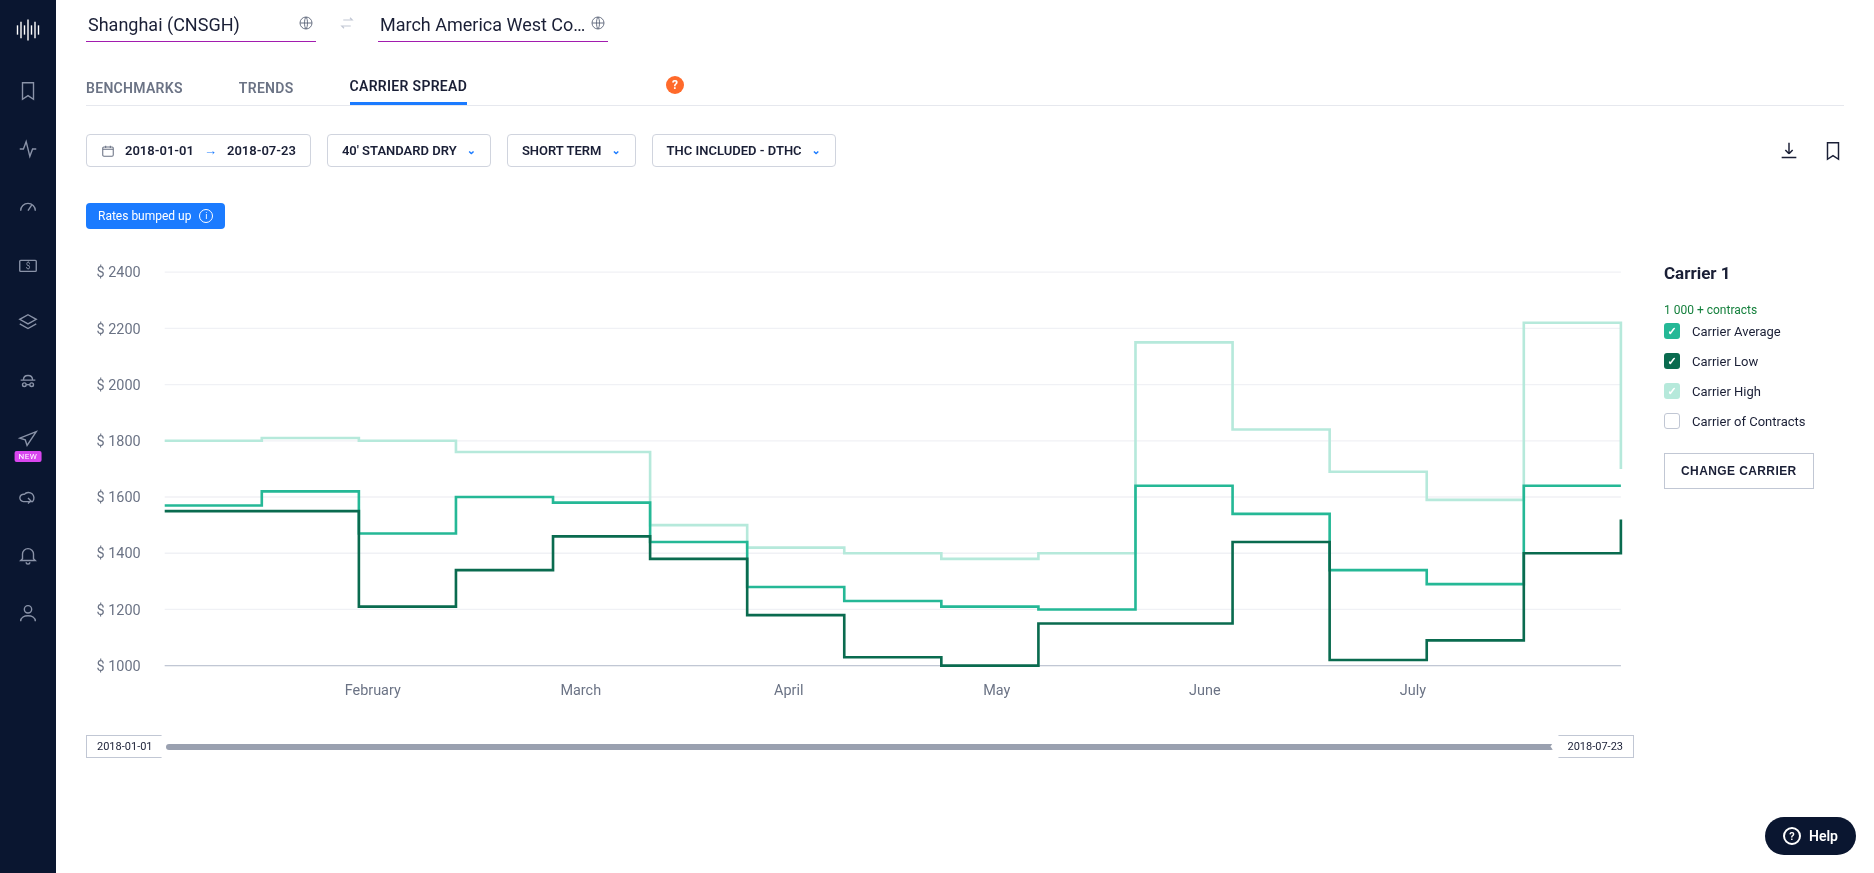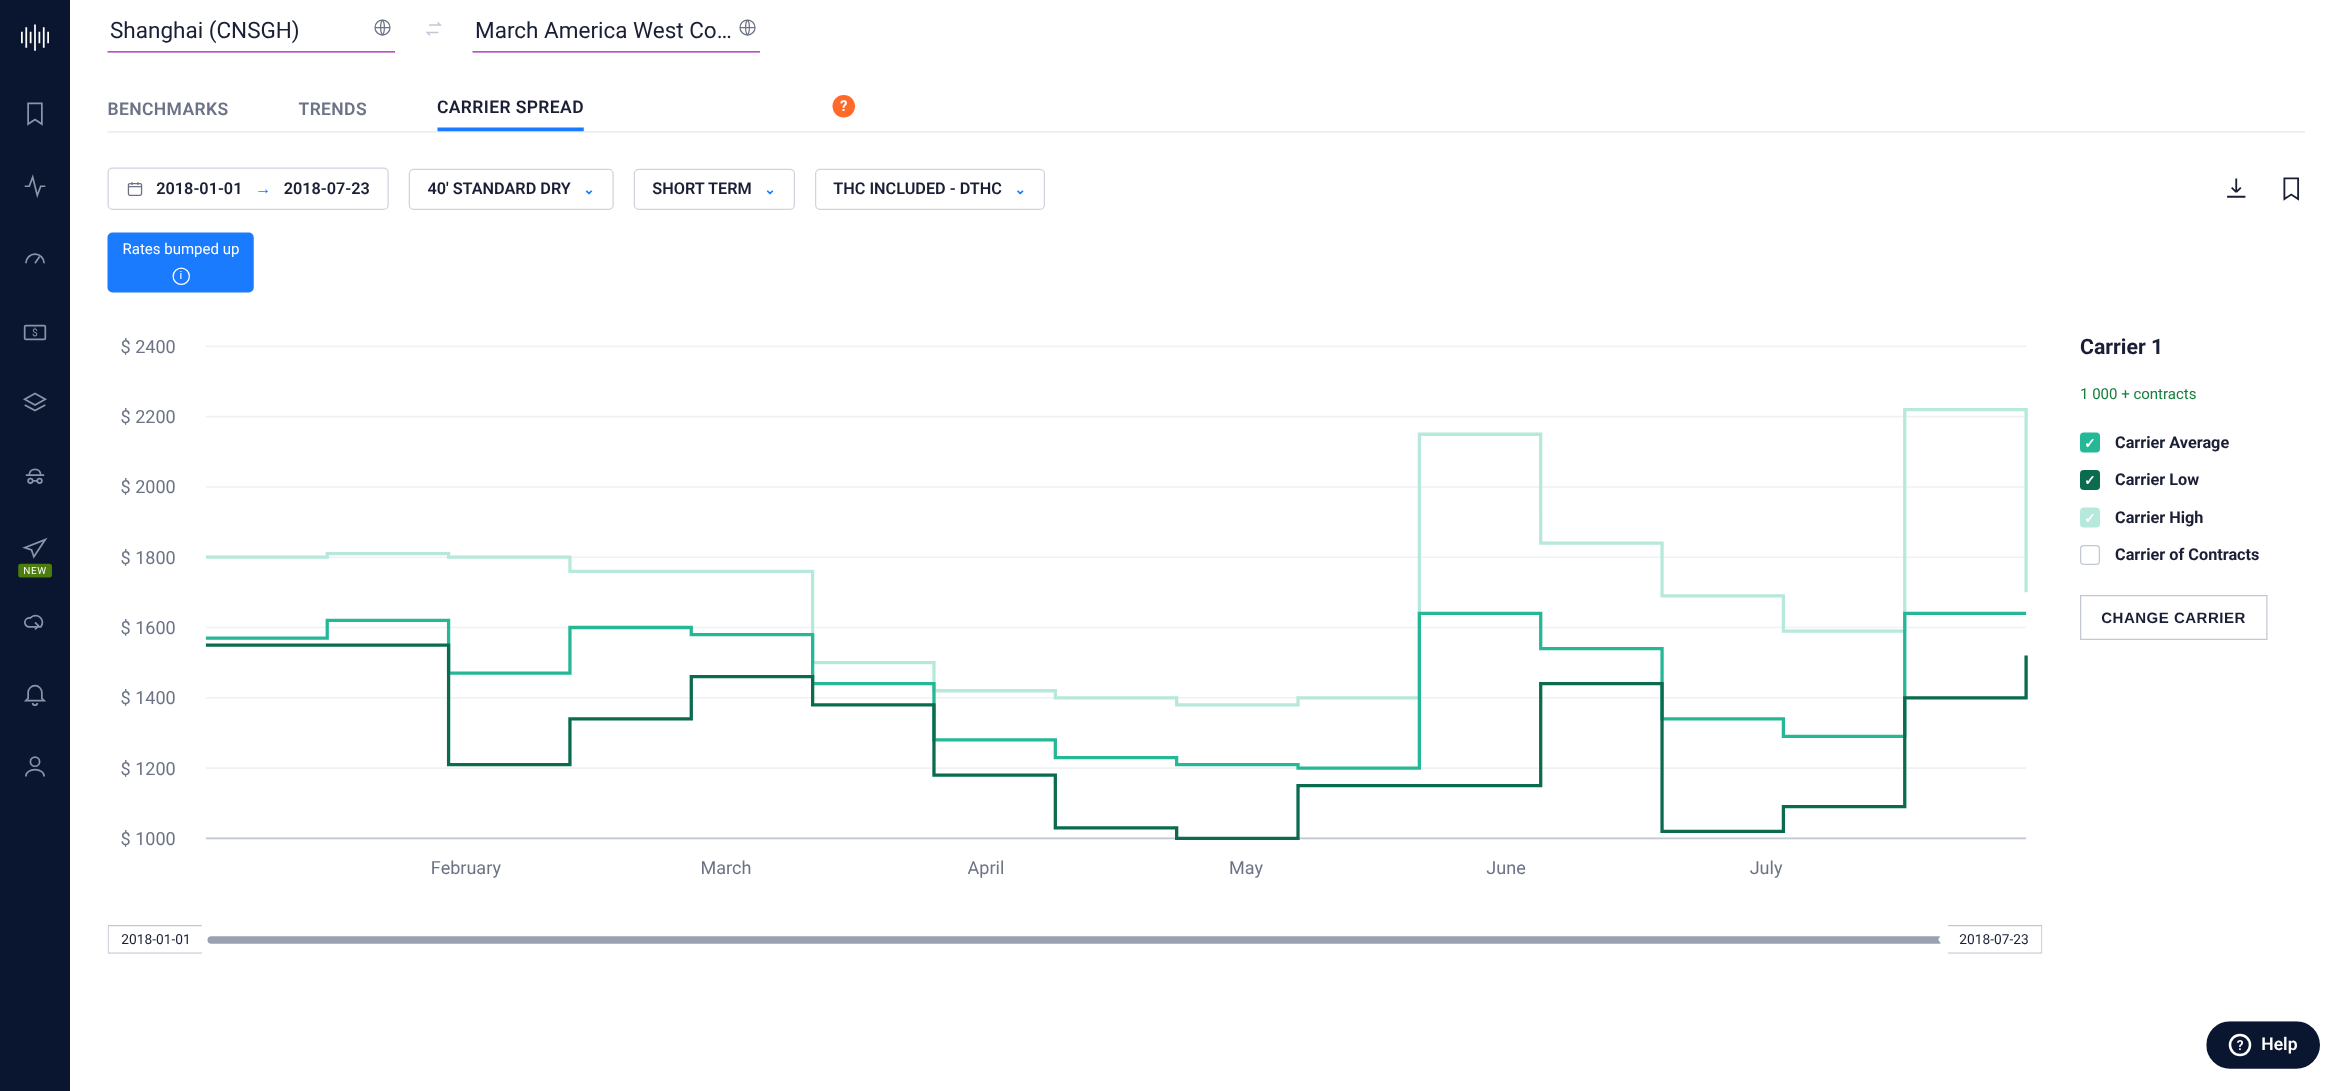--- a/index.html
+++ b/index.html
@@ -2,48 +2,48 @@
 <html><head>
 <meta charset="utf-8">
 <style>
   * { box-sizing: border-box; margin: 0; padding: 0; }
   body { font-family: -apple-system, BlinkMacSystemFont, "Segoe UI", Roboto, sans-serif; background: #fff; color: #1a1f36; overflow: hidden; }
   .app { display: flex; width: 1874px; height: 873px; }
   .sidebar { width: 56px; background: #0a1630; display: flex; flex-direction: column; align-items: center; padding-top: 16px; gap: 36px; }
   .sidebar .logo { width: 28px; height: 28px; display: flex; align-items: center; justify-content: center; }
   .sidebar .nav-icon { width: 22px; height: 22px; color: #8a93a8; display: flex; align-items: center; justify-content: center; position: relative; cursor: pointer; }
   .sidebar .nav-icon svg { width: 22px; height: 22px; stroke: currentColor; fill: none; stroke-width: 1.5; }
-  .new-badge { position: absolute; bottom: -12px; left: 50%; transform: translateX(-50%); font-size: 8px; background: #4d7c0f; color: #fff; padding: 1px 4px; border-radius: 2px; letter-spacing: 0.5px; }
+  .new-badge { position: absolute; bottom: -12px; left: 50%; transform: translateX(-50%); font-size: 8px; background: #d946ef; color: #fff; padding: 1px 4px; border-radius: 2px; letter-spacing: 0.5px; }
   .main { flex: 1; padding: 0 30px; overflow: hidden; }
   .route-row { display: flex; align-items: flex-end; gap: 22px; padding-top: 8px; }
   .route-input { display: flex; align-items: center; justify-content: space-between; width: 230px; border-bottom: 1px solid #a21caf; padding: 6px 2px; text-align: right; }
   .route-input span { font-size: 18px; color: #1a1f36; white-space: nowrap; overflow: hidden; text-overflow: ellipsis; }
   .route-input .globe { color: #6b7385; }
   .swap-icon { color: #c1c7d4; padding-bottom: 6px; }
   .tabs { display: flex; align-items: center; gap: 56px; margin-top: 28px; border-bottom: 1px solid transparent; position: relative; }
   .tab { font-size: 14px; font-weight: 600; letter-spacing: 0.3px; color: #6b7385; padding: 8px 0; cursor: pointer; }
   .tab.active { color: #1a1f36; border-bottom: 3px solid #1b7bff; }
   .help-dot { width: 18px; height: 18px; border-radius: 50%; background: #ff6a2b; color: #fff; font-size: 12px; font-weight: 700; display: flex; align-items: center; justify-content: center; margin-left: auto; margin-right: 0; position: absolute; left: 580px; top: 6px; }
   .divider { height: 1px; background: #e6e8ee; margin-top: -1px; }
   .filters-row { display: flex; align-items: center; gap: 16px; margin-top: 28px; }
   .filter { border: 1px solid #d0d4de; border-radius: 4px; padding: 8px 14px; font-size: 13px; font-weight: 600; color: #1a1f36; display: flex; align-items: center; gap: 10px; cursor: pointer; background: #fff; }
   .filter .chev { color: #1b7bff; font-size: 11px; }
   .filter.date .arrow { color: #1b7bff; }
   .filter.date svg { color: #6b7385; }
   .toolbar-right { margin-left: auto; display: flex; gap: 22px; align-items: center; }
   .toolbar-right svg { width: 22px; height: 22px; stroke: #1a1f36; fill: none; stroke-width: 1.6; cursor: pointer; }
-  .notice { margin-top: 18px; display: inline-flex; align-items: center; gap: 8px; background: #1b7bff; color: #fff; font-size: 12px; padding: 6px 12px; border-radius: 4px; flex-direction: column; }
+  .notice { margin-top: 36px; display: inline-flex; align-items: center; gap: 8px; background: #1b7bff; color: #fff; font-size: 12px; padding: 6px 12px; border-radius: 4px; }
   .notice .info { width: 14px; height: 14px; border: 1.5px solid #fff; border-radius: 50%; display: inline-flex; align-items: center; justify-content: center; font-size: 9px; font-style: normal; }
   .chart-wrap { display: flex; margin-top: 30px; }
   .chart-area { flex: 1; }
   .chart-svg { width: 100%; height: auto; display: block; }
   .legend { width: 210px; padding-left: 30px; padding-top: 4px; }
   .legend h3 { font-size: 17px; font-weight: 700; color: #1a1f36; }
   .legend .sub { font-size: 12px; color: #15803d; margin-top: 20px; }
-  .legend-items { margin-top: 24px; display: flex; flex-direction: column; gap: 14px; font-weight: bold; }
+  .legend-items { margin-top: 6px; display: flex; flex-direction: column; gap: 14px; }
   .legend-item { display: flex; align-items: center; gap: 12px; font-size: 13px; color: #1a1f36; cursor: pointer; }
   .cb { width: 16px; height: 16px; border-radius: 3px; display: flex; align-items: center; justify-content: center; }
   .cb.checked::after { content: "✓"; color: #fff; font-size: 11px; font-weight: 700; }
   .cb.avg { background: #25b896; }
   .cb.low { background: #0a6b4f; }
   .cb.high { background: #b6e9db; }
   .cb.unchecked { border: 1.5px solid #c1c7d4; background: #fff; }
   .change-btn { margin-top: 24px; border: 1px solid #c1c7d4; background: #fff; padding: 10px 16px; font-size: 12px; font-weight: 600; letter-spacing: 0.4px; color: #1a1f36; cursor: pointer; border-radius: 0; }
   .range-slider { margin-top: 30px; display: flex; align-items: center; }
   .range-slider .track { flex: 1; height: 6px; background: #9aa1b0; border-radius: 3px; position: relative; }

